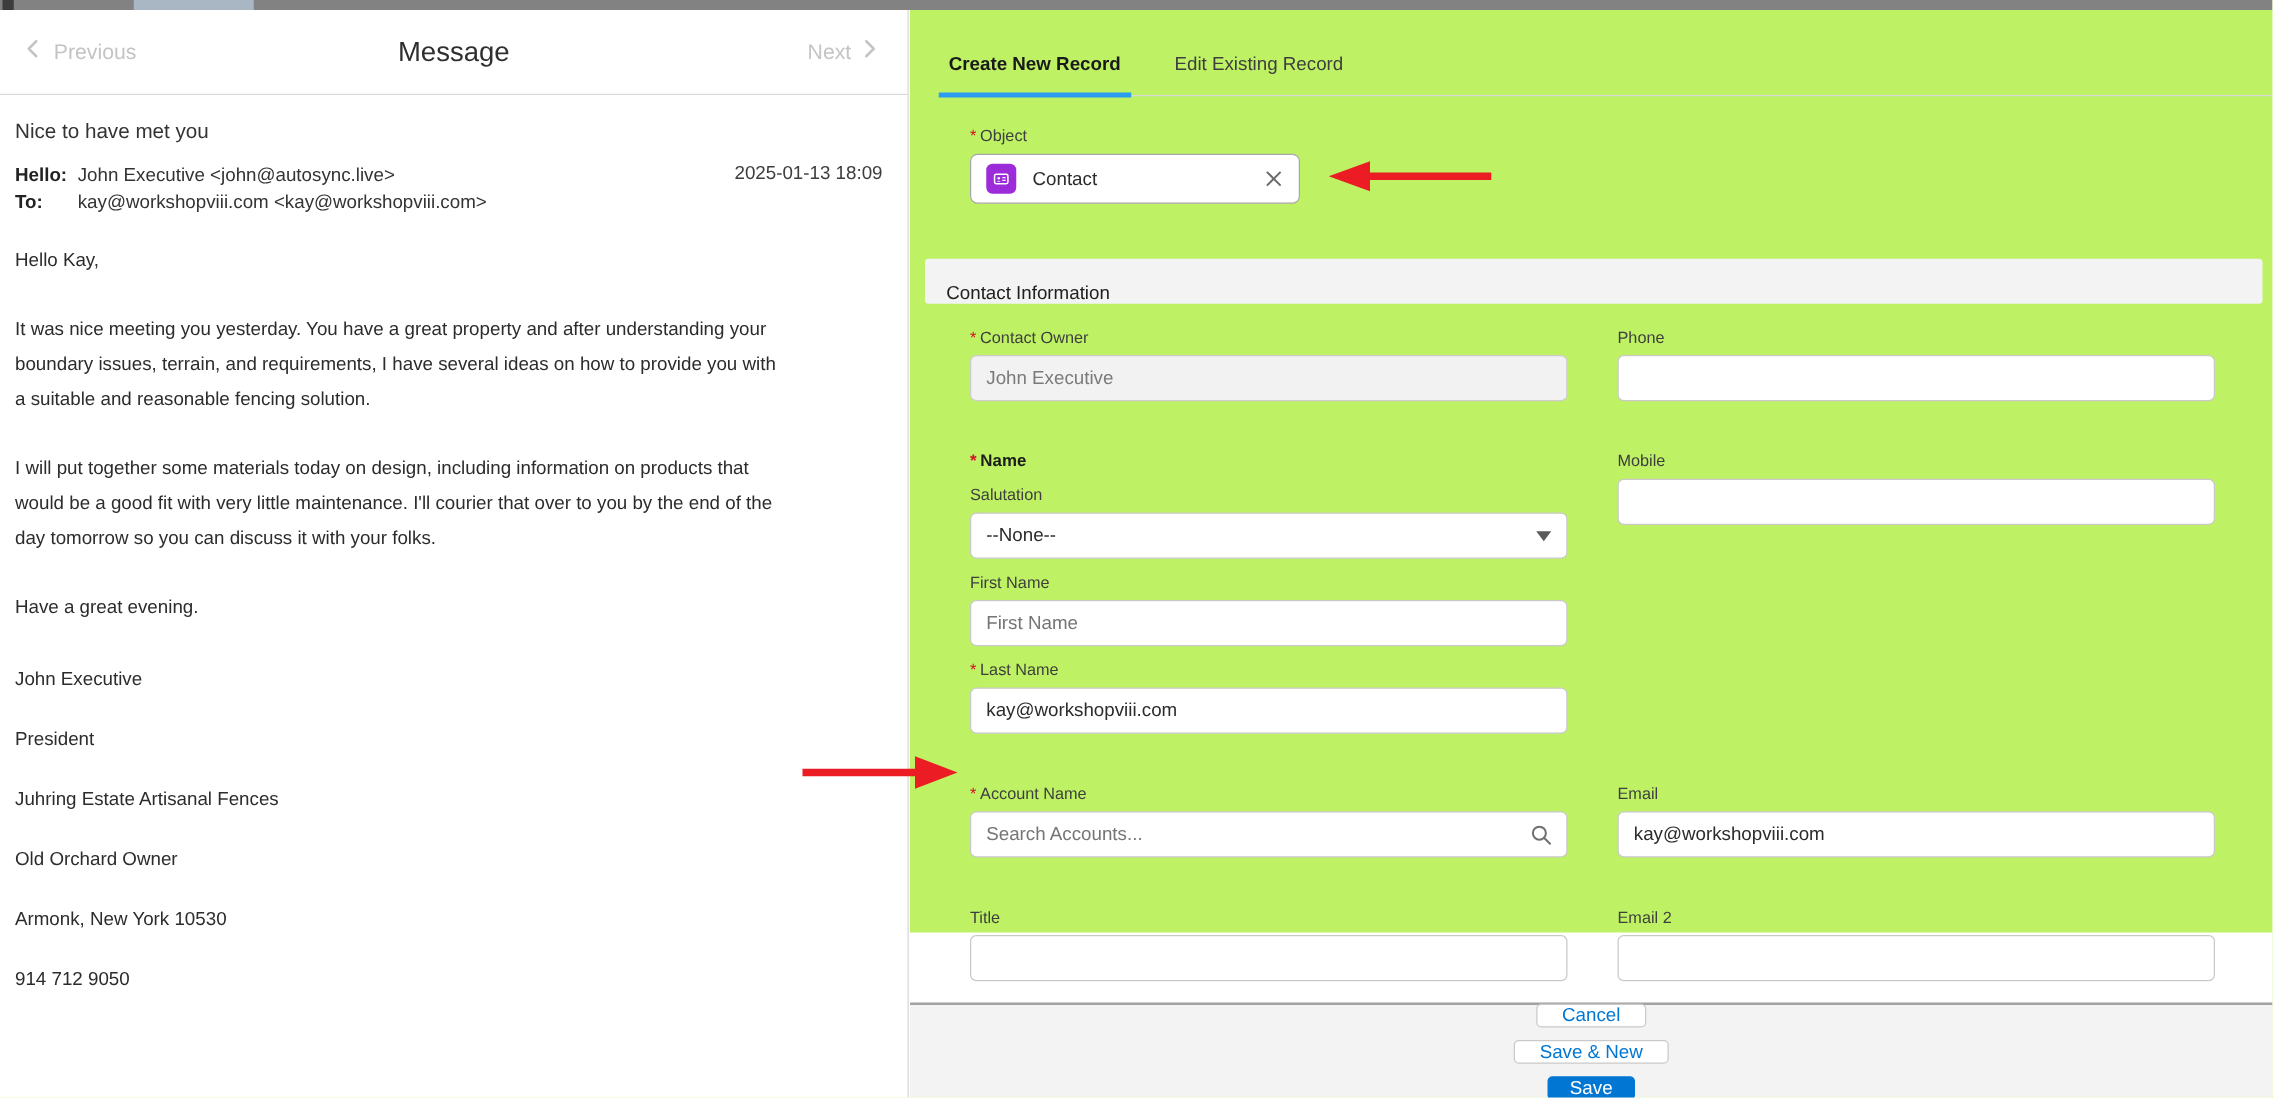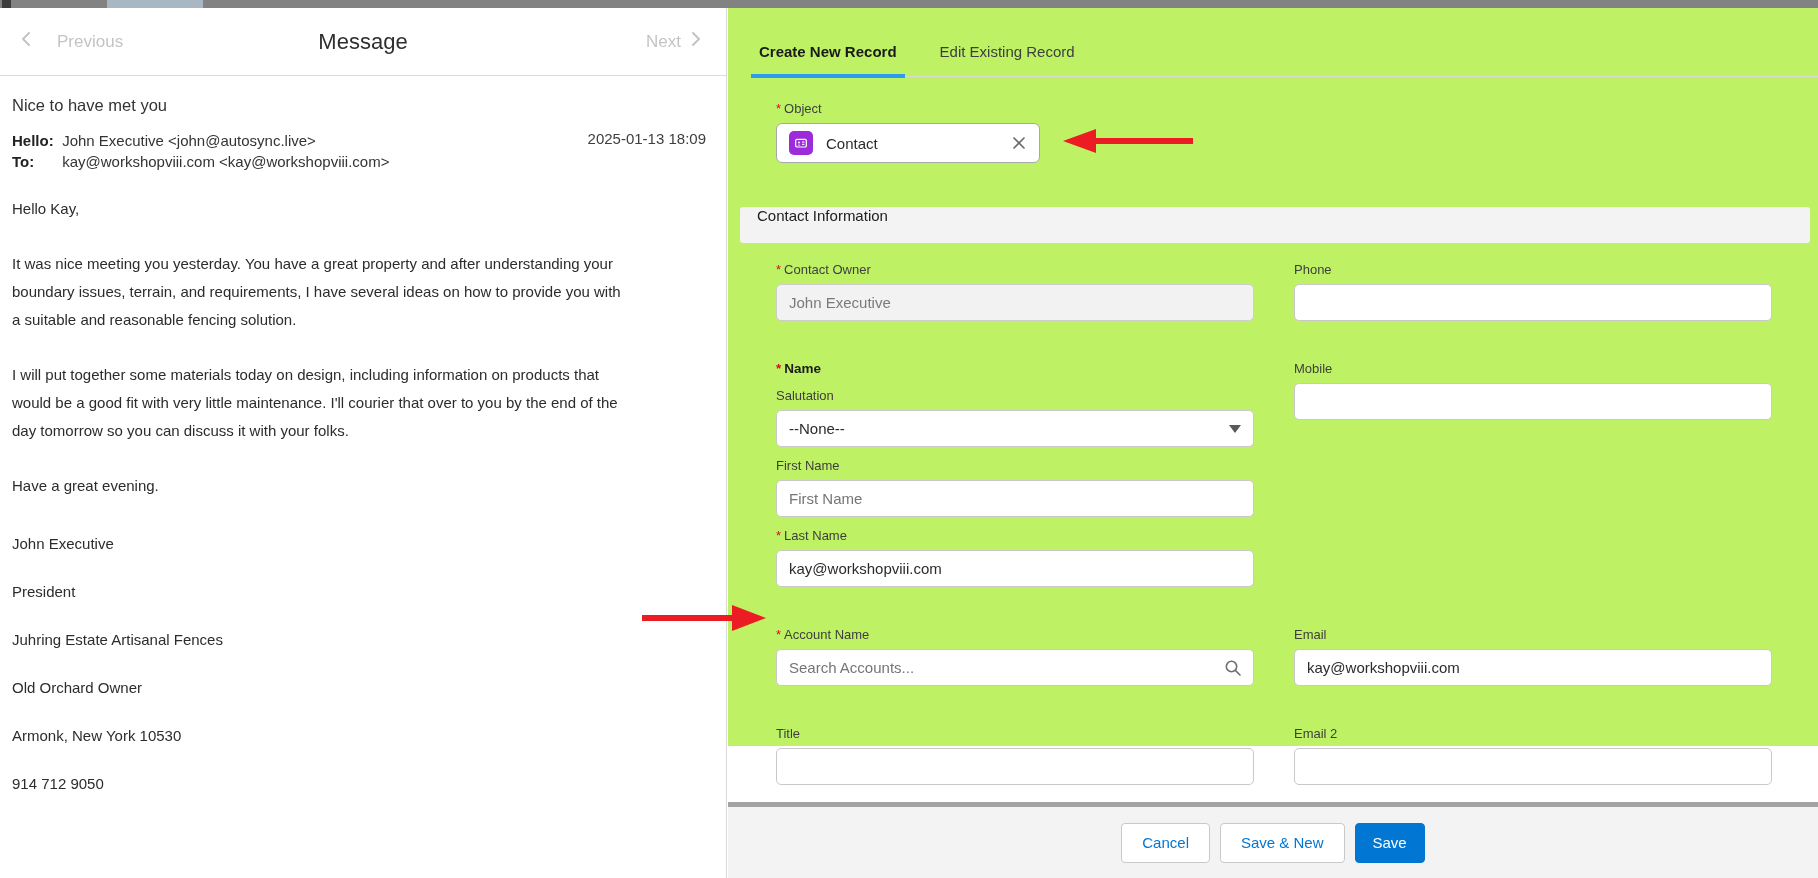--- a/index.html
+++ b/index.html
@@ -10,21 +10,21 @@
   
   .topbar { position:absolute; left:0; top:0; width:1818px; height:8px; background:#828282; }
   .topbar .dot { position:absolute; left:2px; top:0; width:9px; height:8px; background:#3c3c3c; }
   .topbar .seg { position:absolute; left:107px; top:0; width:96px; height:8px; background:#a9b6c4; }
 
   
   .email-panel { position:absolute; left:0; top:8px; width:727px; height:870px;
     background:#fff; border-right:1px solid #d8d8d8; }
   .email-header { position:relative; height:68px; border-bottom:1px solid #dadada;
     display:flex; align-items:center; }
-  .nav-prev { position:absolute; left:20px; display:flex; align-items:center; gap:26px;
+  .nav-prev { position:absolute; left:20px; display:flex; align-items:center; gap:12px;
     color:#c4c4c4; font-size:17px; cursor:default; }
   .nav-next { position:absolute; right:24px; display:flex; align-items:center; gap:10px;
     color:#c4c4c4; font-size:17px; cursor:default; }
   .email-title { width:100%; text-align:center; font-size:22px; color:#2f2f2f; }
 
   .email-content { padding:20px 16px 0 12px; }
   .subject { font-size:16.5px; color:#333; margin-bottom:15px; }
   .meta { position:relative; font-size:15px; color:#333; }
   .meta-row { line-height:21px; }
   .meta-label { display:inline-block; width:46px; font-weight:bold; color:#222; }
@@ -51,21 +51,21 @@
   .field-label.bold { font-weight:bold; color:#1c1c1c; font-size:13.5px; }
   .req { color:#d60b28; margin-right:3px; }
   .object-box { width:264px; height:40px; border:1px solid #a8a8a8; border-radius:6px;
     display:flex; align-items:center; padding:0 12px; background:#fff; cursor:pointer; }
   .obj-icon { width:24px; height:24px; border-radius:5px; background:#9c2bd9;
     display:flex; align-items:center; justify-content:center; flex:0 0 auto; }
   .object-box .obj-text { font-size:15px; color:#2b2b2b; margin-left:13px; }
   .clear-x { margin-left:auto; cursor:pointer; display:flex; }
 
   .section-bar { margin:44px 8px 0 12px; height:36px; background:#f3f3f3; border-radius:3px;
-    display:flex; align-items:flex-start; }
+    display:flex; align-items:flex-end; }
   .section-bar span { font-size:15px; color:#202020; padding-left:17px; }
 
   .form-grid { margin:19px 46px 0 48px; display:grid;
     grid-template-columns:478px 478px; column-gap:38px; row-gap:20px;gap:40px; }
   .cell {}
   .inp-wrap { position:relative; }
   input.inp, .sel { width:100%; height:37px; border:1px solid #c9c9c9; border-radius:5px;
     padding:0 12px; font-size:15px; font-family:"Liberation Sans",sans-serif;
     color:#2b2b2b; background:#fff; outline:none; }
   input.inp::placeholder { color:#757575; opacity:1; }
@@ -75,22 +75,22 @@
     border-top:8px solid #5a5a5a; }
   .sub-field { margin-top:11px; }
   .icon-right { position:absolute; right:12px; top:50%; transform:translateY(-50%); display:flex; }
   .has-icon input { padding-right:24px; }
   .dt-row { display:flex; gap:12px; margin-top:1px; }
   .dt-row .inp-wrap { width:231px; }
   .group-label { margin-bottom:12px; }
 
   
   .footer { position:absolute; left:728px; bottom:0; width:1090px; height:76px;
-    background:#f3f3f3; border-top:5px solid #a3a3a3;
-    display:flex; align-items:center; justify-content:center; gap:10px; }
+    background:#f3f3f3; border-top:2px solid #a3a3a3;
+    display:flex; align-items:center; justify-content:center; gap:10px;flex-direction:column; }
   .btn { height:40px; border-radius:4px; font-size:15px; font-family:"Liberation Sans",sans-serif;
     padding:0 20px; cursor:pointer; }
   .btn.secondary { background:#fff; border:1px solid #c9c9c9; color:#0176d3; }
   .btn.primary { background:#0176d3; border:1px solid #0176d3; color:#fff; padding:0 17px; }
 
   
   .arrow { position:absolute; z-index:50; }
   .arrow .shaft { position:absolute; top:50%; transform:translateY(-50%); height:6px; background:#ec1c24; }
   .arrow .head { position:absolute; top:50%; transform:translateY(-50%); width:0; height:0; }
   .arrow-left-point { left:1063px; top:128px; width:130px; height:25px; }

